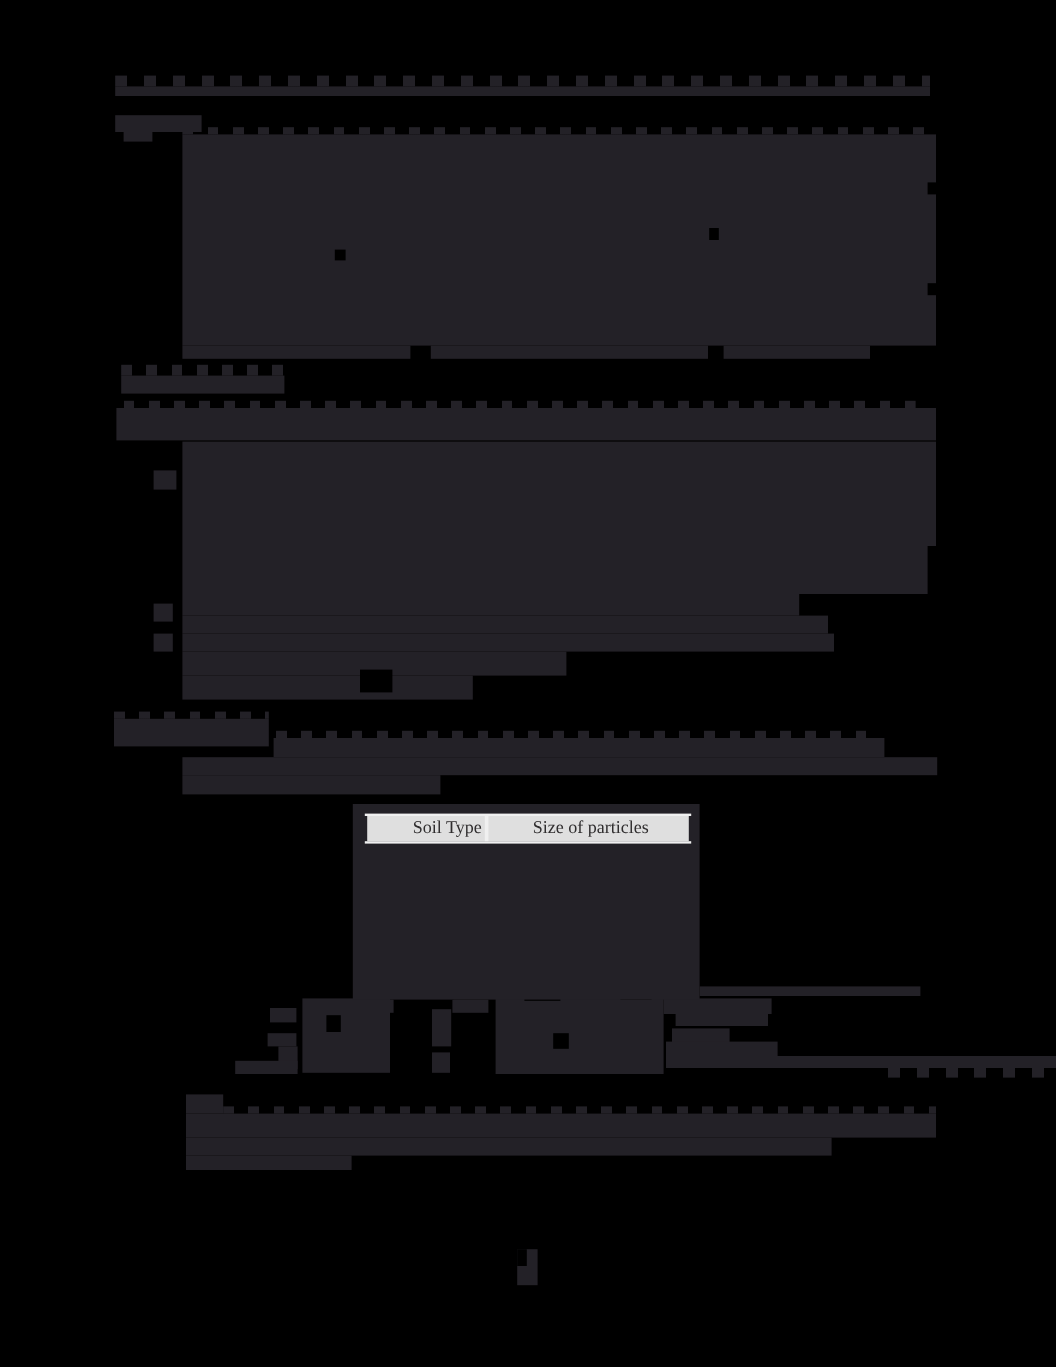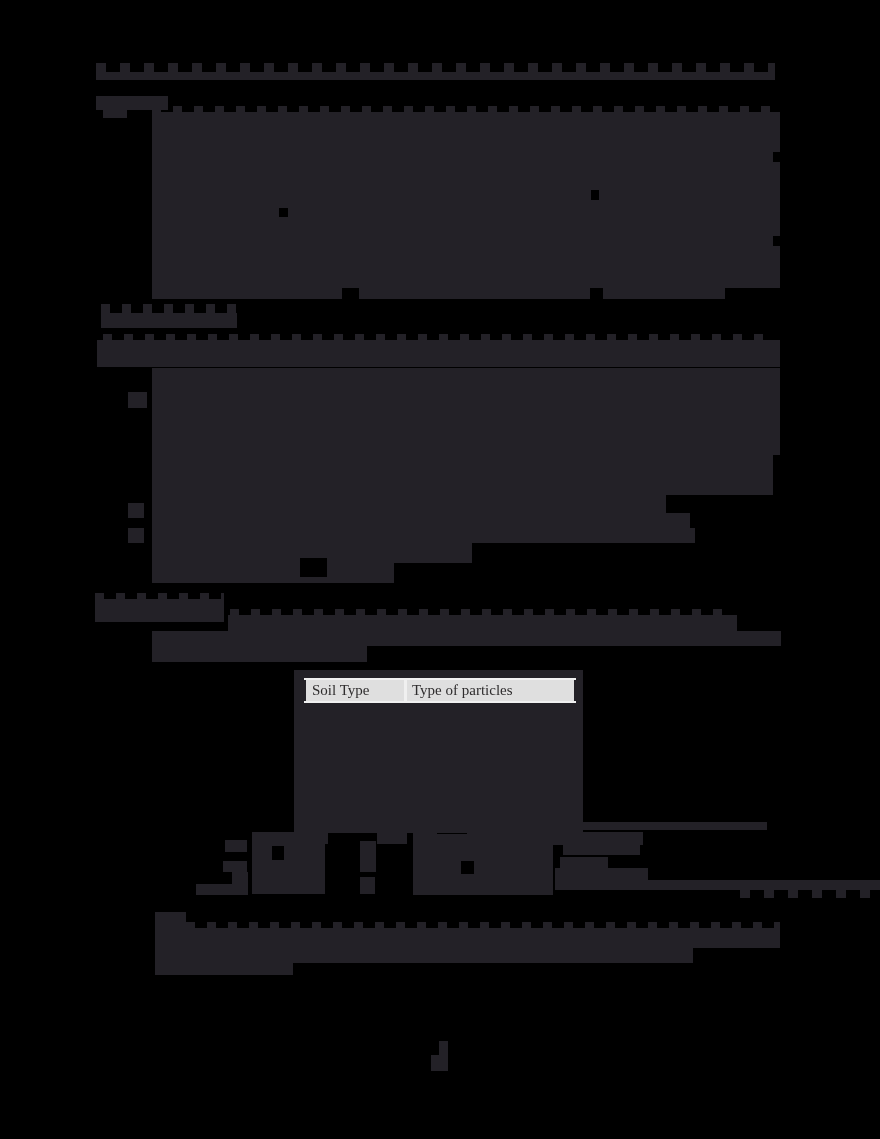--- a/index.html
+++ b/index.html
@@ -48,20 +48,21 @@
     position:absolute; left:110px; top:10px;
     width:3px; height:21px;
     background:var(--hdr-border);
   }
   .t-cell{
     position:absolute; top:12px;
     color:var(--hdr-text);
     font-size:15px; line-height:17px;
     font-family:"Liberation Serif", serif;
     white-space:nowrap;
+    margin-left:32px;
   }
   .t-cell.c1{left:18px;}
   .t-cell.c2{left:118px;}
 </style>
 </head>
 <body>
 
 <div id="page">
 
   <div id="redaction-layer">
@@ -138,16 +139,16 @@
       <div class="shape b" style="left: 431px; top: 1041px; width: 8px; height: 14px;"></div>
     </div>
 
   <div id="soil-table">
     <div class="t-frame"></div>
     <div class="t-line top"></div>
     <div class="t-header-bg"></div>
     <div class="t-divider"></div>
     <div class="t-line bottom"></div>
     <div class="t-cell c1">Soil Type</div>
-    <div class="t-cell c2">Type of particles</div>
+    <div class="t-cell c2">Size of particles</div>
   </div>
 
 </div>
 
 </body></html>

